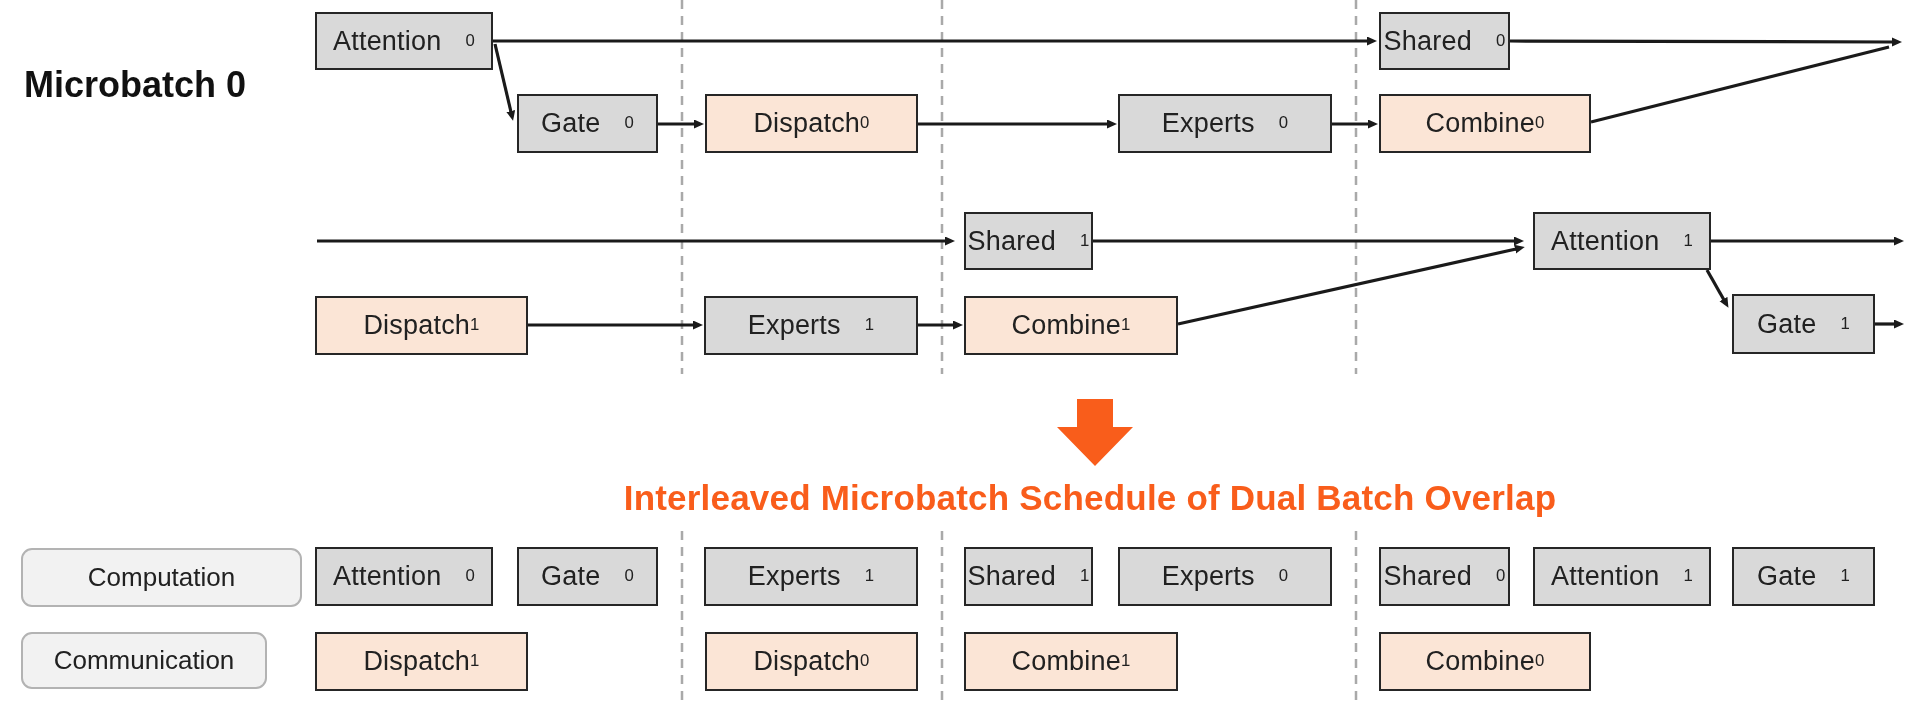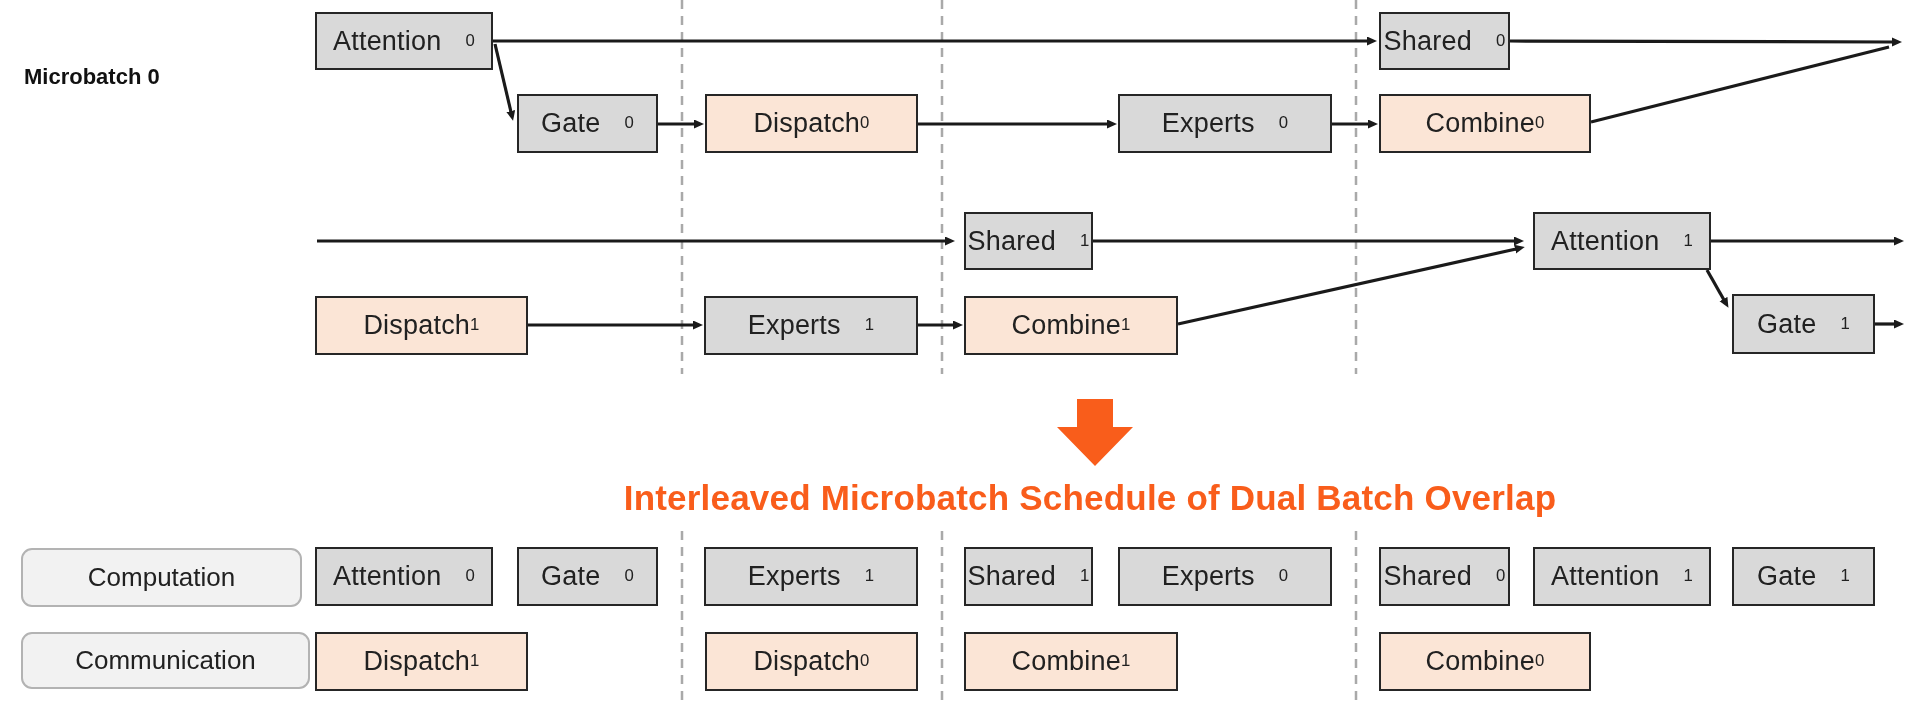--- a/index.html
+++ b/index.html
@@ -12,21 +12,21 @@
   svg.flow{position:absolute;left:0;top:0;width:1920px;height:704px;pointer-events:none;}
   .box{
     position:absolute;display:flex;align-items:center;justify-content:center;
     border:2px solid var(--box_border,#262626);box-sizing:border-box;
     font-size:27px;letter-spacing:0.2px;white-space:nowrap;
   }
   .box sub{font-size:0.62em;line-height:1;}
   .gray{background:var(--computation_fill,#d9d9d9);gap:24px;}
   .peach{background:var(--communication_fill,#fbe5d6);}
   .row-label{
-    position:absolute;font-size:22px;font-weight:bold;color:#111;
+    position:absolute;font-size:36px;font-weight:bold;color:#111;
     width:250px;
   }
   .pill{
     position:absolute;display:flex;align-items:center;justify-content:center;
     background:var(--pill_fill,#f2f2f2);border:2px solid var(--pill_border,#b3b3b3);
     border-radius:11px;box-sizing:border-box;font-size:26px;
   }
   .big-title{
     position:absolute;left:590px;top:478px;width:1000px;text-align:center;
     font-size:35px;font-weight:bold;color:var(--accent_orange,#f95d1b);
@@ -132,21 +132,21 @@
   <div class="box gray" style="left:1732px;top:294px;width:143px;height:60px;">
       <span>Gate</span>
       <sub>1</sub>
     </div>
 
   <div class="big-title">Interleaved Microbatch Schedule of Dual Batch Overlap</div>
 
   <div class="pill" style="left:21px;top:548px;width:281px;height:59px;">
       <span>Computation</span>
     </div>
-  <div class="pill" style="left:21px;top:632px;width:289px;height:57px;">
+  <div class="pill" style="left:21px;top:632px;width:246px;height:57px;">
       <span>Communication</span>
     </div>
 
   <div class="box gray" style="left:315px;top:547px;width:178px;height:59px;">
       <span>Attention</span>
       <sub>0</sub>
     </div>
   <div class="box gray" style="left:517px;top:547px;width:141px;height:59px;">
       <span>Gate</span>
       <sub>0</sub>

